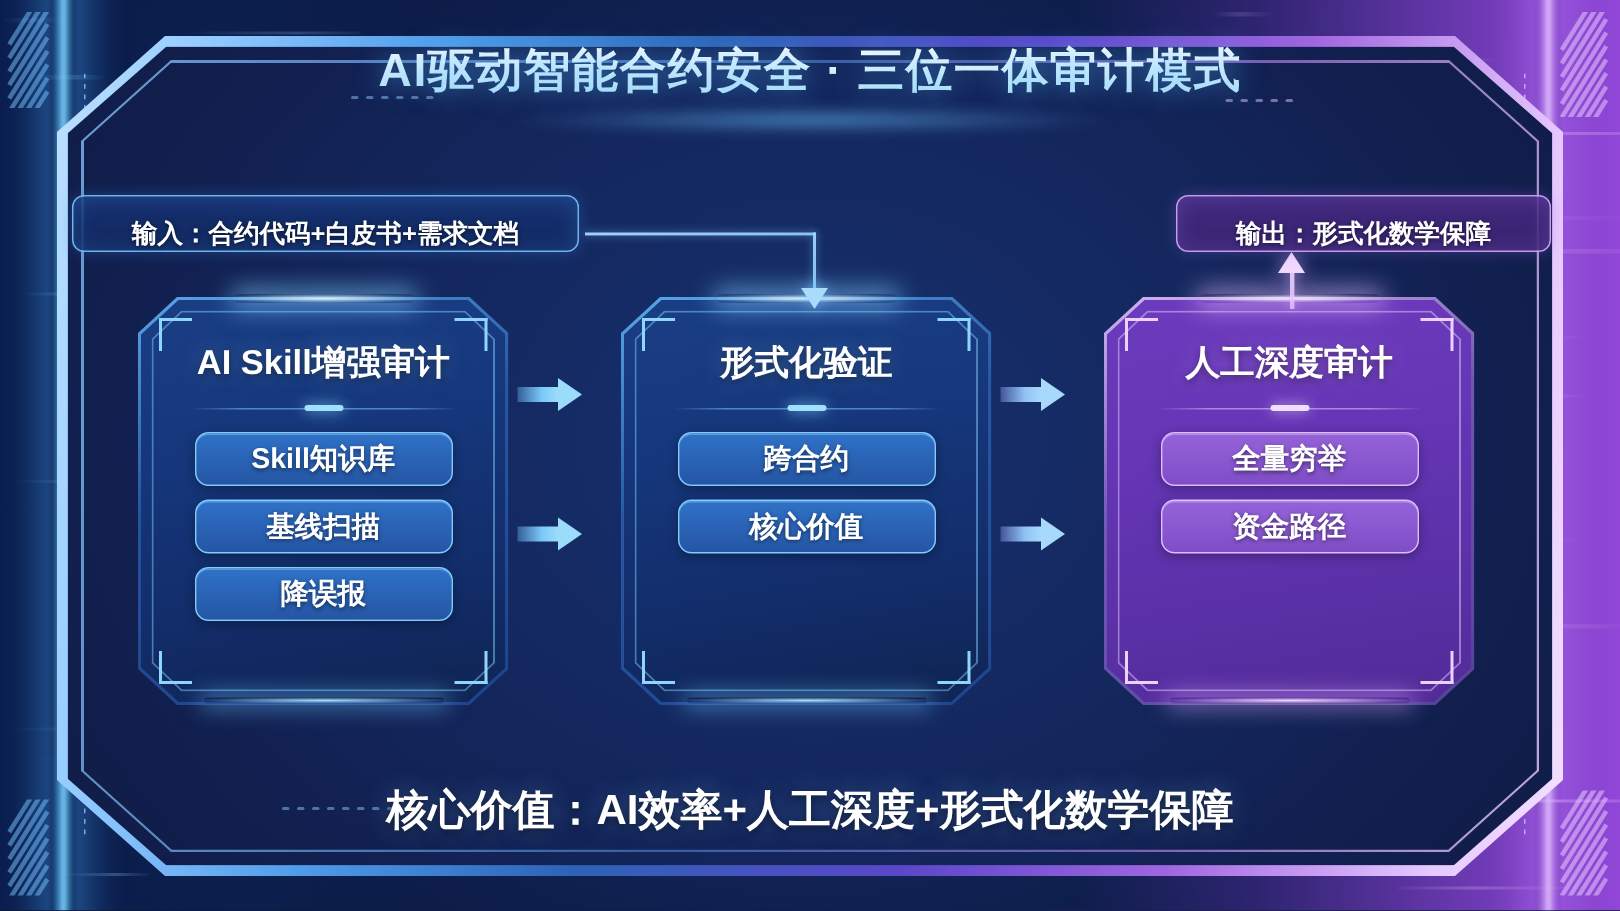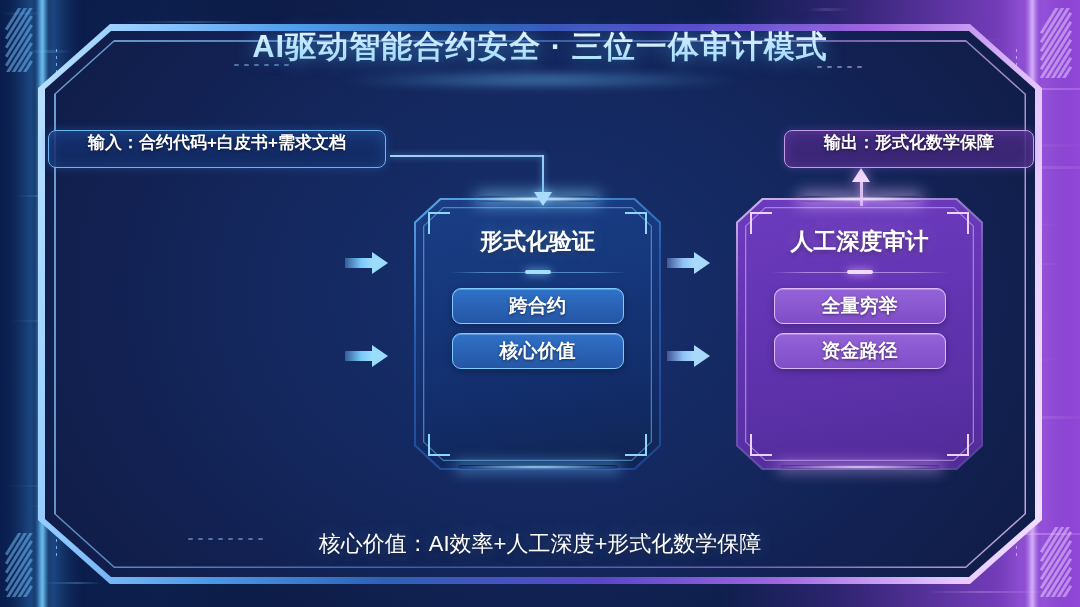--- a/index.html
+++ b/index.html
@@ -132,21 +132,21 @@
   .title-underglow {
     position: absolute; left: 50%; transform: translateX(-50%);
     top: 71px; width: 420px; height: 18px;
     background: radial-gradient(ellipse at center, rgba(110,200,255,0.55) 0%, rgba(110,200,255,0) 70%);
     filter: blur(4px); z-index: 7; pointer-events: none;
   }
 
   
   .io-box {
     position: absolute; z-index: 9;
-    display: flex; align-items: flex-start; justify-content: center;
+    display: flex; align-items: flex-end; justify-content: center;
     height: 38px; padding: 0 16px;
     border-radius: 8px;
     font-size: 17px; font-weight: 700; color: #ffffff;
     white-space: nowrap;
     text-shadow: 0 1px 3px rgba(0,0,0,0.55);
   }
   .io-box.input {
     left: 48px; top: 130px; width: 338px;
     border: 1.6px solid #6fb3ef;
     background: linear-gradient(180deg, rgba(22,52,118,0.85) 0%, rgba(17,40,96,0.9) 100%);
@@ -317,21 +317,21 @@
   .arrow.violet .head { border-left: 16px solid #a8d9fb; }
 
   .arrow.a1 { left: 345px; top: 252px; }
   .arrow.a2 { left: 345px; top: 345px; }
   .arrow.a3 { left: 667px; top: 252px; }
   .arrow.a4 { left: 667px; top: 345px; }
 
   
   .footer {
     position: absolute; left: 0; right: 0; bottom: 48px; text-align: center;
-    font-size: 22px; font-weight: 400; color: #ffffff;
+    font-size: 28px; font-weight: 700; color: #ffffff;
     text-shadow: 0 2px 6px rgba(0,0,0,0.5), 0 0 16px rgba(140,200,255,0.35);
     z-index: 9;
   }
 </style>
 </head>
 <body>
 
 <div class="stage">
 
   <div class="bg-left-wash"></div>
@@ -494,20 +494,42 @@
   </div>
 
   <div class="connector conn-h"></div>
   <div class="connector conn-v"></div>
   <div class="connector conn-arrow-down"></div>
   <div class="connector conn-up-stem"></div>
   <div class="connector conn-arrow-up"></div>
 
   <div class="cards">
 
+    <div class="card c1 blue">
+      <div class="card-shell"></div>
+      <div class="card-inner-line"></div>
+      <div class="brk tl"></div>
+      <div class="brk tr"></div>
+      <div class="brk bl"></div>
+      <div class="brk br"></div>
+      <div class="card-topglow"></div>
+      <div class="card-botglow"></div>
+      <div class="card-body">
+        <div class="card-title">AI Skill增强审计</div>
+        <div class="divider">
+          <div class="dl"></div>
+            <div class="dc"></div>
+        </div>
+        <div class="pills">
+          <div class="pill">Skill知识库</div>
+          <div class="pill">基线扫描</div>
+          <div class="pill">降误报</div>
+        </div>
+      </div>
+    </div>
 
     <div class="card c2 blue">
       <div class="card-shell"></div>
       <div class="card-inner-line"></div>
       <div class="brk tl"></div>
       <div class="brk tr"></div>
       <div class="brk bl"></div>
       <div class="brk br"></div>
       <div class="card-topglow"></div>
       <div class="card-botglow"></div>

